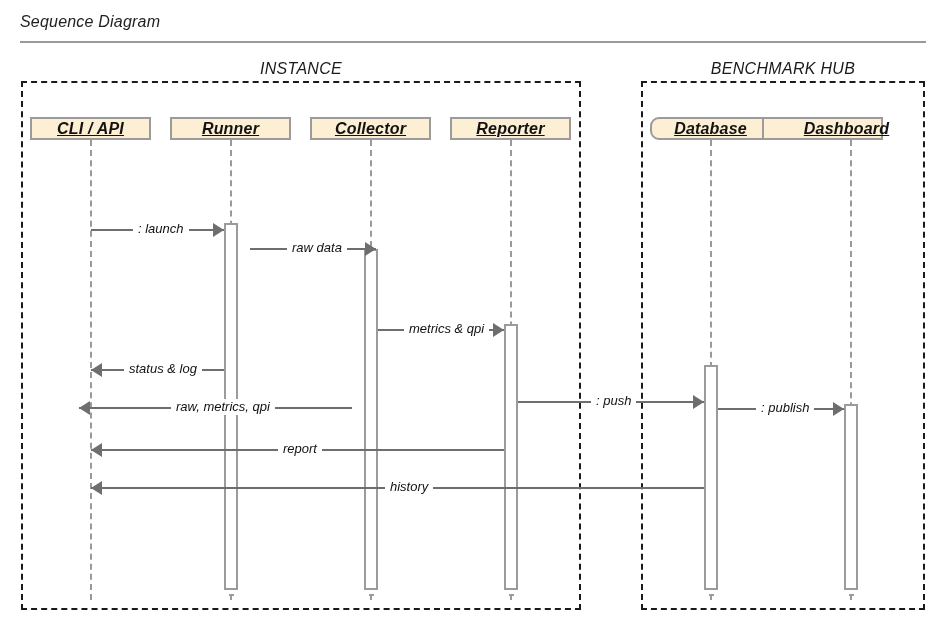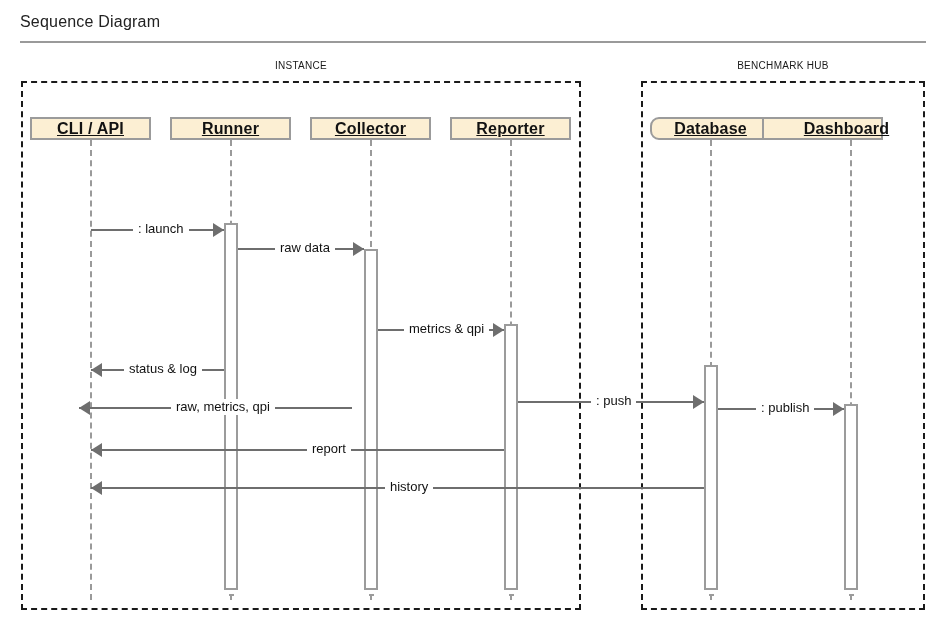--- a/index.html
+++ b/index.html
@@ -1,29 +1,29 @@
 <!DOCTYPE html>
 <html><head>
 <meta charset="utf-8">
 <style>
   html,body{margin:0;padding:0;background:#ffffff;}
   body{width:946px;height:630px;position:relative;overflow:hidden;
        font-family:"Liberation Sans","DejaVu Sans",sans-serif;color:#000;}
 
-  #canvas{position:absolute;left:0;top:0;width:875px;height:630px;}
+  #canvas{position:absolute;left:0;top:0;width:875px;height:630px;font-style:italic;}
 
   
   .page-title{position:absolute;left:20px;top:13px;font-size:16px;color:#222;
               letter-spacing:.2px;white-space:nowrap;}
   .title-rule{position:absolute;left:20px;top:41px;width:906px;height:2px;
               background:#9a9a9a;}
 
   
   .group-box{position:absolute;border:2px dashed #1a1a1a;box-sizing:border-box;background:transparent;}
-  .group-label{position:absolute;font-size:10px;color:#1a1a1a;white-space:nowrap;
+  .group-label{position:absolute;font-size:16px;color:#1a1a1a;white-space:nowrap;
                text-align:center;letter-spacing:.3px;}
 
   
   .lifeline-line{position:absolute;width:0;border-left:2px dashed #9a9a9a;box-sizing:border-box;}
   .actor-box{position:absolute;box-sizing:border-box;height:23px;
              background:#fcefd3;border:2px solid #9b9b9b;
              display:flex;align-items:center;justify-content:center;}
   .actor-label{font-size:16px;font-weight:bold;color:#121212;
                text-decoration:underline;white-space:nowrap;letter-spacing:.2px;}
 
@@ -87,21 +87,21 @@
         <span class="actor-label">Database</span>
       </div>
       <div class="actor-box" style="left: 762px; top: 117px; width: 121px; padding-left: 48px;">
         <span class="actor-label">Dashboard</span>
       </div>
       <div class="msg" style="left: 91px; top: 223px; width: 133px;">
         <div class="msg-line" style="width: 133px;"></div>
         <div class="msg-head right" style="left: 122px;"></div>
         <div class="msg-label" style="left: 42px;">: launch</div>
       </div>
-      <div class="msg" style="left: 238px; top: 242px; width: 126px;">
+      <div class="msg" style="left: 250px; top: 242px; width: 126px;">
         <div class="msg-line" style="width: 126px;"></div>
         <div class="msg-head right" style="left: 115px;"></div>
         <div class="msg-label" style="left: 37px;">raw data</div>
       </div>
       <div class="msg" style="left: 378px; top: 323px; width: 126px;">
         <div class="msg-line" style="width: 126px;"></div>
         <div class="msg-head right" style="left: 115px;"></div>
         <div class="msg-label" style="left: 26px;">metrics &amp; qpi</div>
       </div>
       <div class="msg" style="left: 91px; top: 363px; width: 133px;">
@@ -120,21 +120,21 @@
         <div class="msg-label" style="left: 92px;">raw, metrics, qpi</div>
       </div>
       <div class="msg" style="left: 718px; top: 402px; width: 126px;">
         <div class="msg-line" style="width: 126px;"></div>
         <div class="msg-head right" style="left: 115px;"></div>
         <div class="msg-label" style="left: 38px;">: publish</div>
       </div>
       <div class="msg" style="left: 91px; top: 443px; width: 413px;">
         <div class="msg-line" style="width: 413px;"></div>
         <div class="msg-head left" style="left: 0px;"></div>
-        <div class="msg-label" style="left: 187px; margin-left: 29px;">report</div>
+        <div class="msg-label" style="left: 187px;">report</div>
       </div>
       <div class="msg" style="left: 91px; top: 481px; width: 613px;">
         <div class="msg-line" style="width: 613px;"></div>
         <div class="msg-head left" style="left: 0px;"></div>
         <div class="msg-label" style="left: 294px;">history</div>
       </div>
     </div>
 </div>
 
 </body></html>

